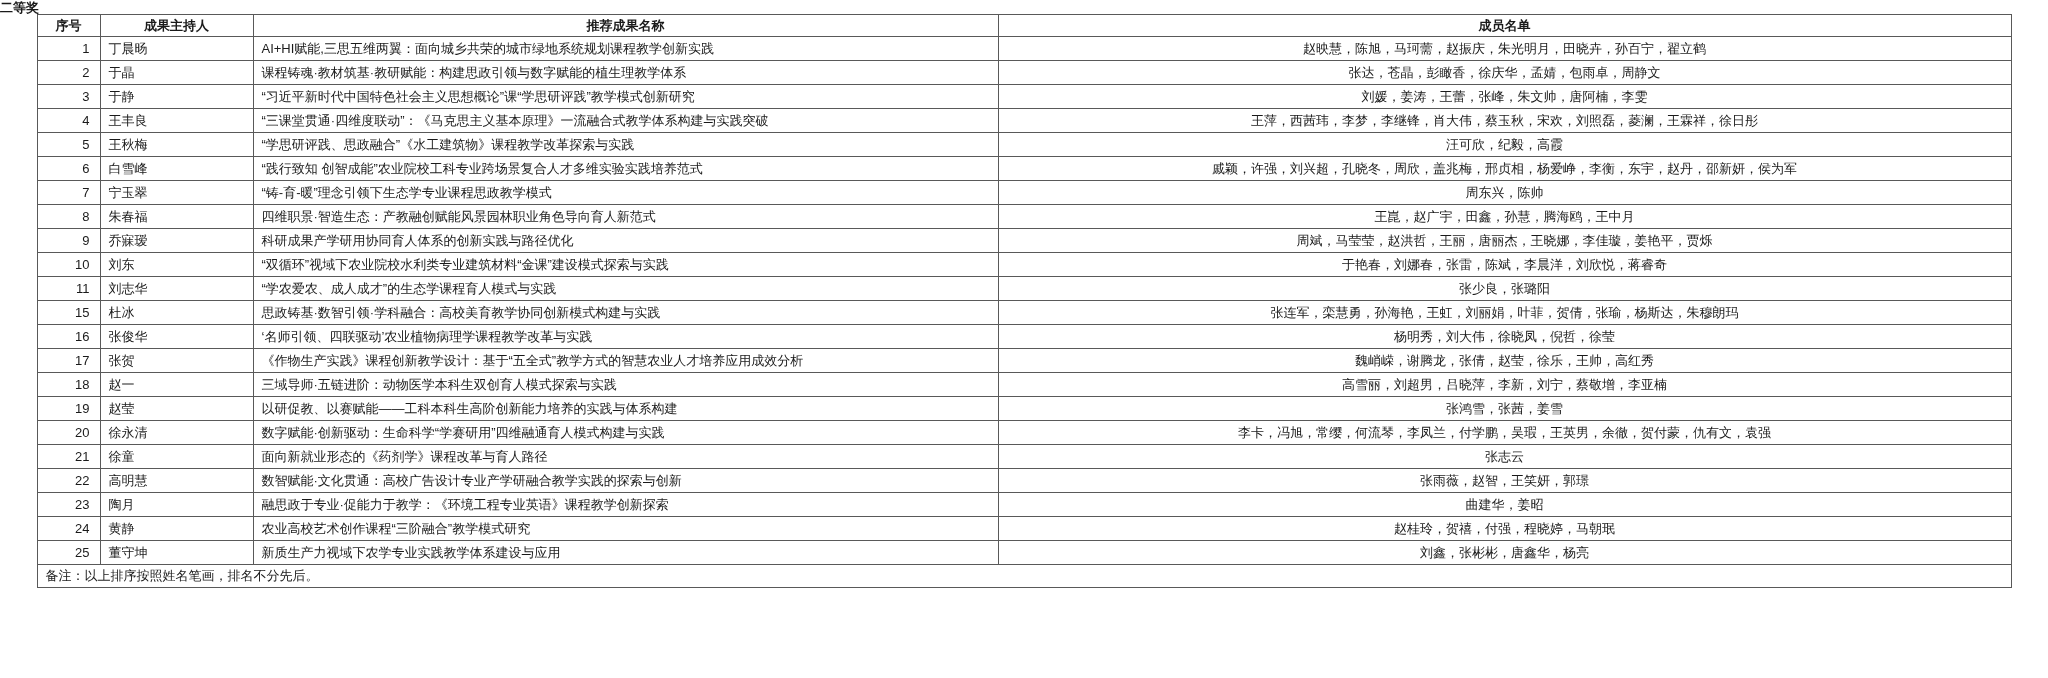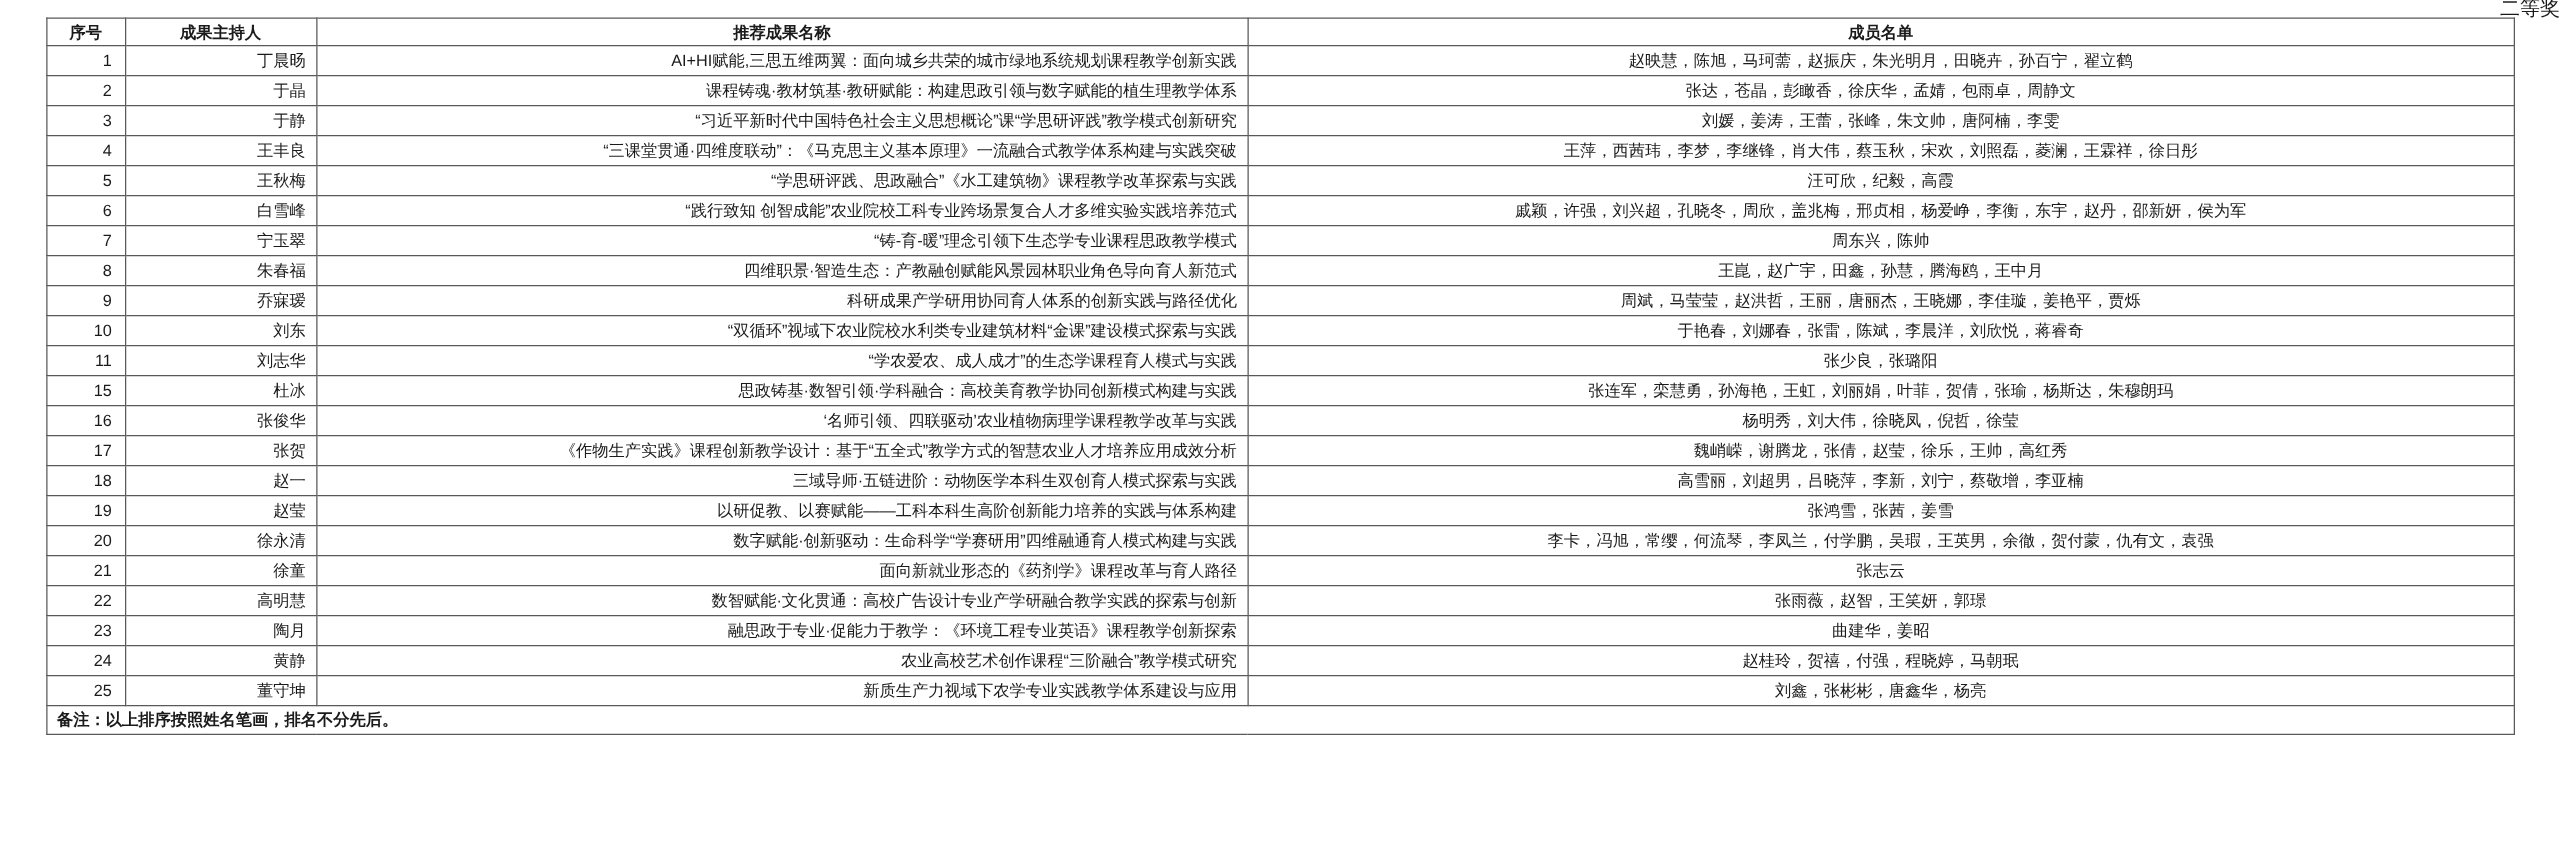--- a/index.html
+++ b/index.html
@@ -4,23 +4,23 @@
 <style>
   html,body { margin:0; padding:0; }
   body {
     width:2048px; height:678px;
     background:#ffffff;
     font-family:"Liberation Sans", sans-serif;
     color:#1a1a1a;
     overflow:hidden;
   }
   .caption {
-    text-align:right;
-    font-size:16px;
-    font-weight:normal;
+    text-align:left;
+    font-size:13px;
+    font-weight:bold;
     line-height:13px;
     height:13px;
     margin-top:1px;
   }
   table.award-table {
     border-collapse:collapse;
     table-layout:fixed;
     width:1974px;
     margin:0 auto;
     border:1px solid #3d3d3d;
@@ -33,24 +33,24 @@
     white-space:nowrap;
     text-overflow:clip;
   }
   .award-table th {
     height:21px;
     font-weight:bold;
     text-align:center;
   }
   .award-table td { height:23px; }
   td.cell-no { text-align:right; padding-right:10px; }
-  td.cell-leader { text-align:right; }
-  td.cell-name { text-align:right; }
+  td.cell-leader { text-align:left; }
+  td.cell-name { text-align:left; }
   td.cell-members { text-align:center; }
-  td.note-cell { text-align:left; height:22px;font-weight:bold; }
+  td.note-cell { text-align:left; height:22px; }
   col.c-no { width:63px; }
   col.c-leader { width:153px; }
   col.c-name { width:745px; }
   col.c-members { width:1013px; }
 </style>
 </head>
 <body>
 
 <div class="caption">二等奖</div>
 

